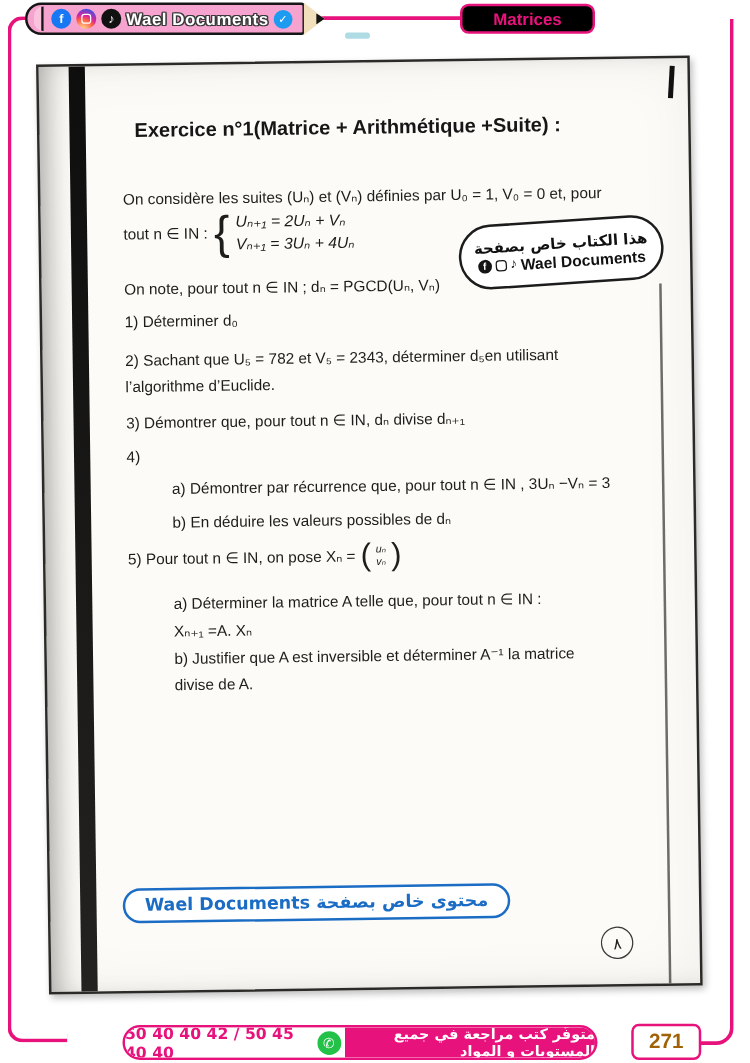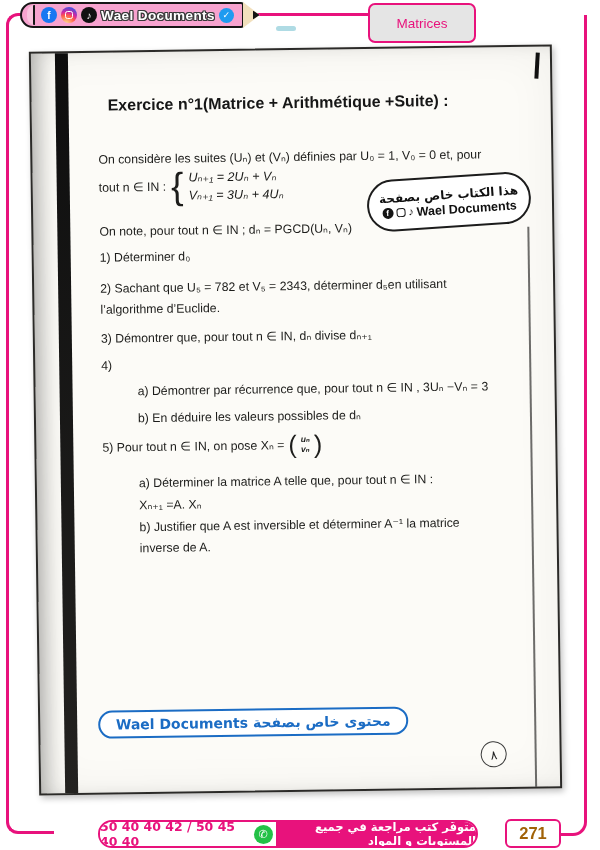--- a/index.html
+++ b/index.html
@@ -34,22 +34,22 @@
                text-shadow:-1px 0 #3a3a3a,1px 0 #3a3a3a,0 -1px #3a3a3a,0 1px #3a3a3a,
                            -1px -1px #3a3a3a,1px 1px #3a3a3a,-1px 1px #3a3a3a,1px -1px #3a3a3a; }
   .vbadge { width:15px; height:15px; border-radius:50%; background:#1d9bf0; color:#fff;
             display:flex; align-items:center; justify-content:center; font-size:9px; font-weight:bold; }
   .tip-wood { width:17px; height:26px; background:#f2e0bd; margin-left:-1px; position:relative;
               clip-path:polygon(0 0,100% 50%,0 100%); filter:drop-shadow(0 0 1px #161616); }
   .tip-lead { position:absolute; right:0; top:50%; transform:translateY(-50%);
               width:7px; height:9px; background:#141414; clip-path:polygon(0 0,100% 50%,0 100%); }
 
   
-  .subject-box { position:absolute; left:368px; top:3px; width:108px; height:40px; background:#e5e5e5;
-                 border:2.5px solid #e8127c; border-radius:7px; color:#e8127c; font-weight:normal;
+  .subject-box { position:absolute; left:368px; top:3px; width:108px; height:24px; background:#000000;
+                 border:2.5px solid #e8127c; border-radius:7px; color:#e8127c; font-weight:bold;
                  font-size:13.5px; display:flex; align-items:center; justify-content:center; z-index:1; }
   .chapter-flag { position:absolute; left:466px; top:1px; width:132px; height:27px; background:#e8127c;
                   color:#fff; font-weight:bold; font-size:13.5px; display:flex; align-items:center;
                   justify-content:center; padding-left:13px; border-radius:0 8px 8px 0;
                   clip-path:polygon(0 50%,14px 0,100% 0,100% 100%,14px 100%); z-index:1; }
 
   
   .scan { position:absolute; left:34px; top:48px; width:523px; height:744px; background:#fcfbf7;
           border:2px solid #2b2a28; transform:rotate(-0.8deg); transform-origin:50% 50%;
           box-shadow:inset 16px 0 22px -12px rgba(0,0,0,.35), inset 0 0 46px rgba(0,0,0,.05),
@@ -64,21 +64,21 @@
             background:rgba(110,190,205,.55); z-index:2; }
 
   .sc-title { position:absolute; left:76px; top:44px; font-size:16px; font-weight:bold; color:#161616; }
   .ln { position:absolute; font-size:12.3px; color:#1d1d1b; white-space:nowrap; }
   .sys-row { position:absolute; left:66px; top:116px; display:flex; align-items:center; gap:5px; }
   .sys-brace { font-size:37px; font-weight:300; color:#1d1d1b; line-height:38px; }
   .sys-eqs { display:flex; flex-direction:column; }
   .math-it { font-style:italic; font-size:12.6px; line-height:18px; color:#1b1b19; }
   .q5-row { position:absolute; left:66px; top:380px; display:flex; align-items:center; gap:4px; }
   .vec-paren { font-size:25px; font-weight:300; color:#1d1d1b; }
-  .vec-col { display:flex; flex-direction:column; align-items:center;font-weight:bold; }
+  .vec-col { display:flex; flex-direction:column; align-items:center; }
   .vec-entry { font-size:8.6px; font-style:italic; line-height:9.5px; color:#1b1b19; }
 
   
   .stamp { position:absolute; left:334px; top:128px; width:164px; height:52px;
            border:2px solid #1c1c1c; border-radius:26px; background:rgba(255,255,255,.92);
            transform:rotate(-3deg); display:flex; flex-direction:column; align-items:center;
            justify-content:center; gap:1px; z-index:2; }
   .stamp-ar { font-size:12px; font-weight:bold; color:#111; direction:rtl;
               font-family:"DejaVu Sans",sans-serif; line-height:14px; }
   .stamp-row { display:flex; align-items:center; gap:3px; }
@@ -181,21 +181,21 @@
       <span class="vec-col">
         <span class="vec-entry">uₙ</span>
         <span class="vec-entry">vₙ</span>
       </span>
       <span class="vec-paren">)</span>
     </div>
 
     <div class="ln" style="left:102px; top:424px;">a) Déterminer la matrice A telle que, pour tout n ∈ IN :</div>
     <div class="ln" style="left:102px; top:446px;">Xₙ₊₁ =A. Xₙ</div>
     <div class="ln" style="left:102px; top:468px;">b) Justifier que A est inversible et déterminer A⁻¹ la matrice</div>
-    <div class="ln" style="left:102px; top:489px;">inverse de A.</div>
+    <div class="ln" style="left:102px; top:489px;">divise de A.</div>
 
     <div class="stamp">
       <div class="stamp-ar">هذا الكتاب خاص بصفحة</div>
       <div class="stamp-row">
         <span class="st-fb">f</span>
         <span class="st-ig"></span>
         <span class="st-tt">♪</span>
         <span class="stamp-brand">Wael Documents</span>
       </div>
     </div>

